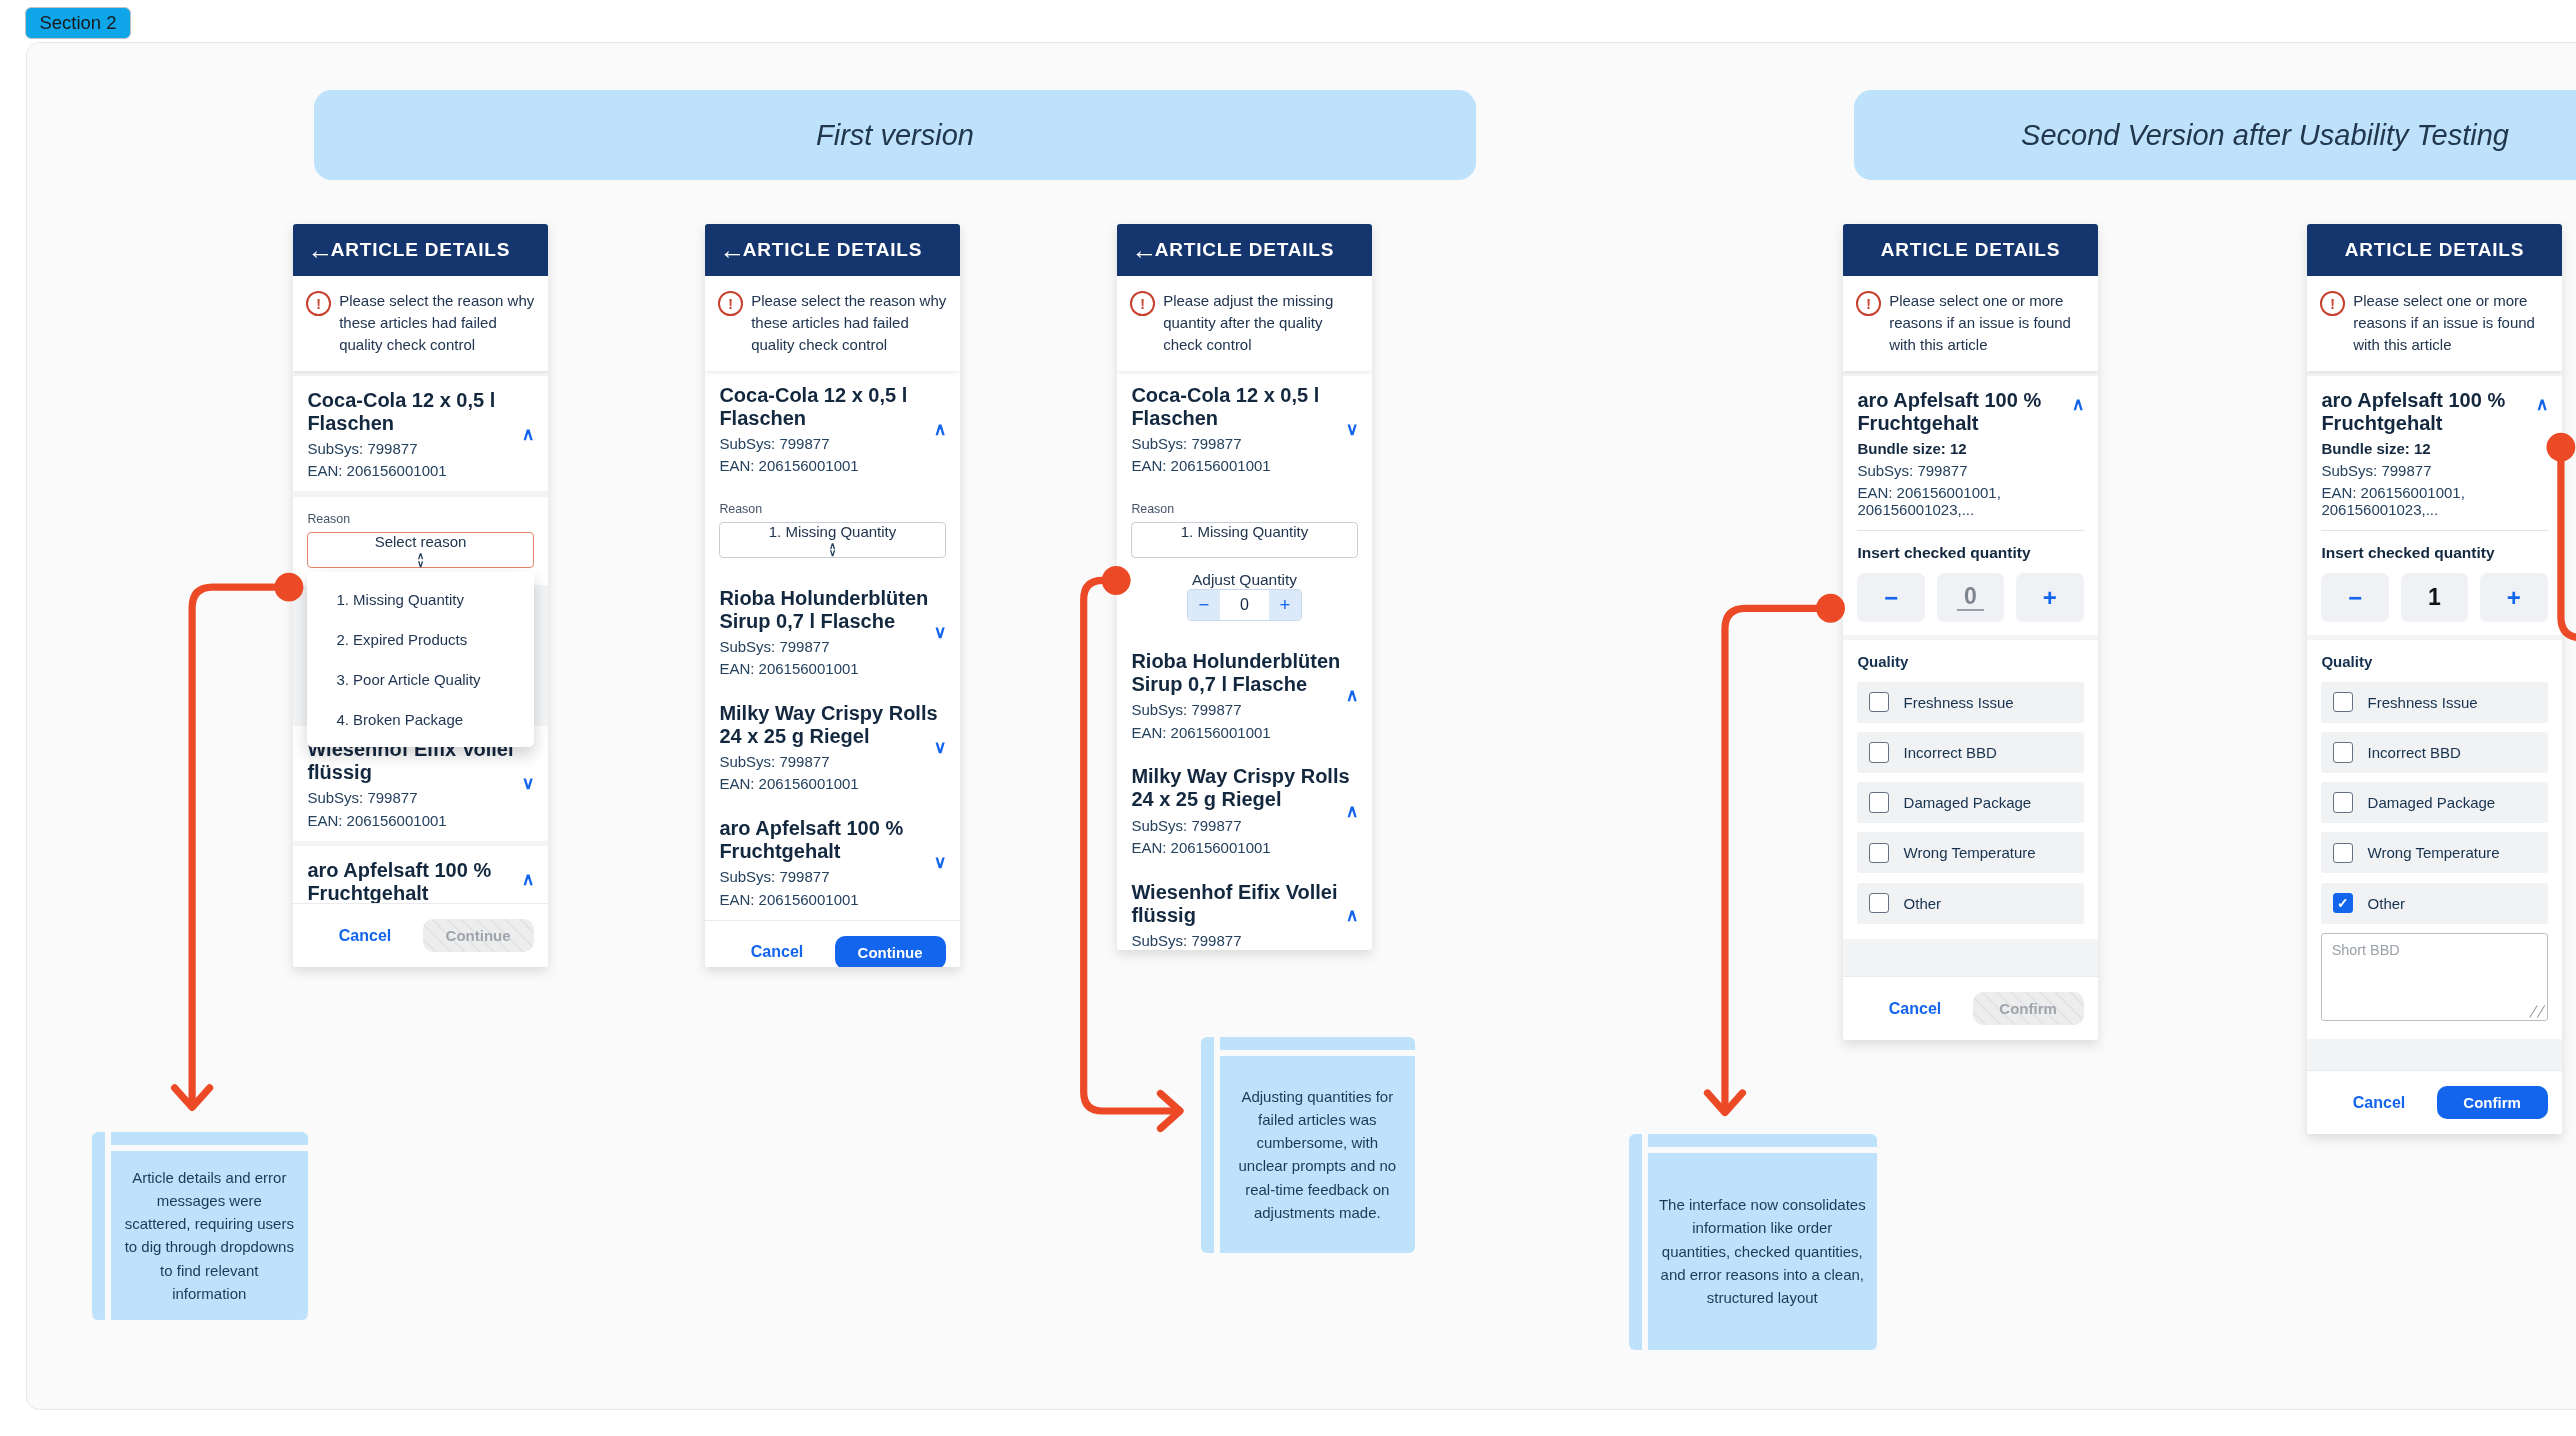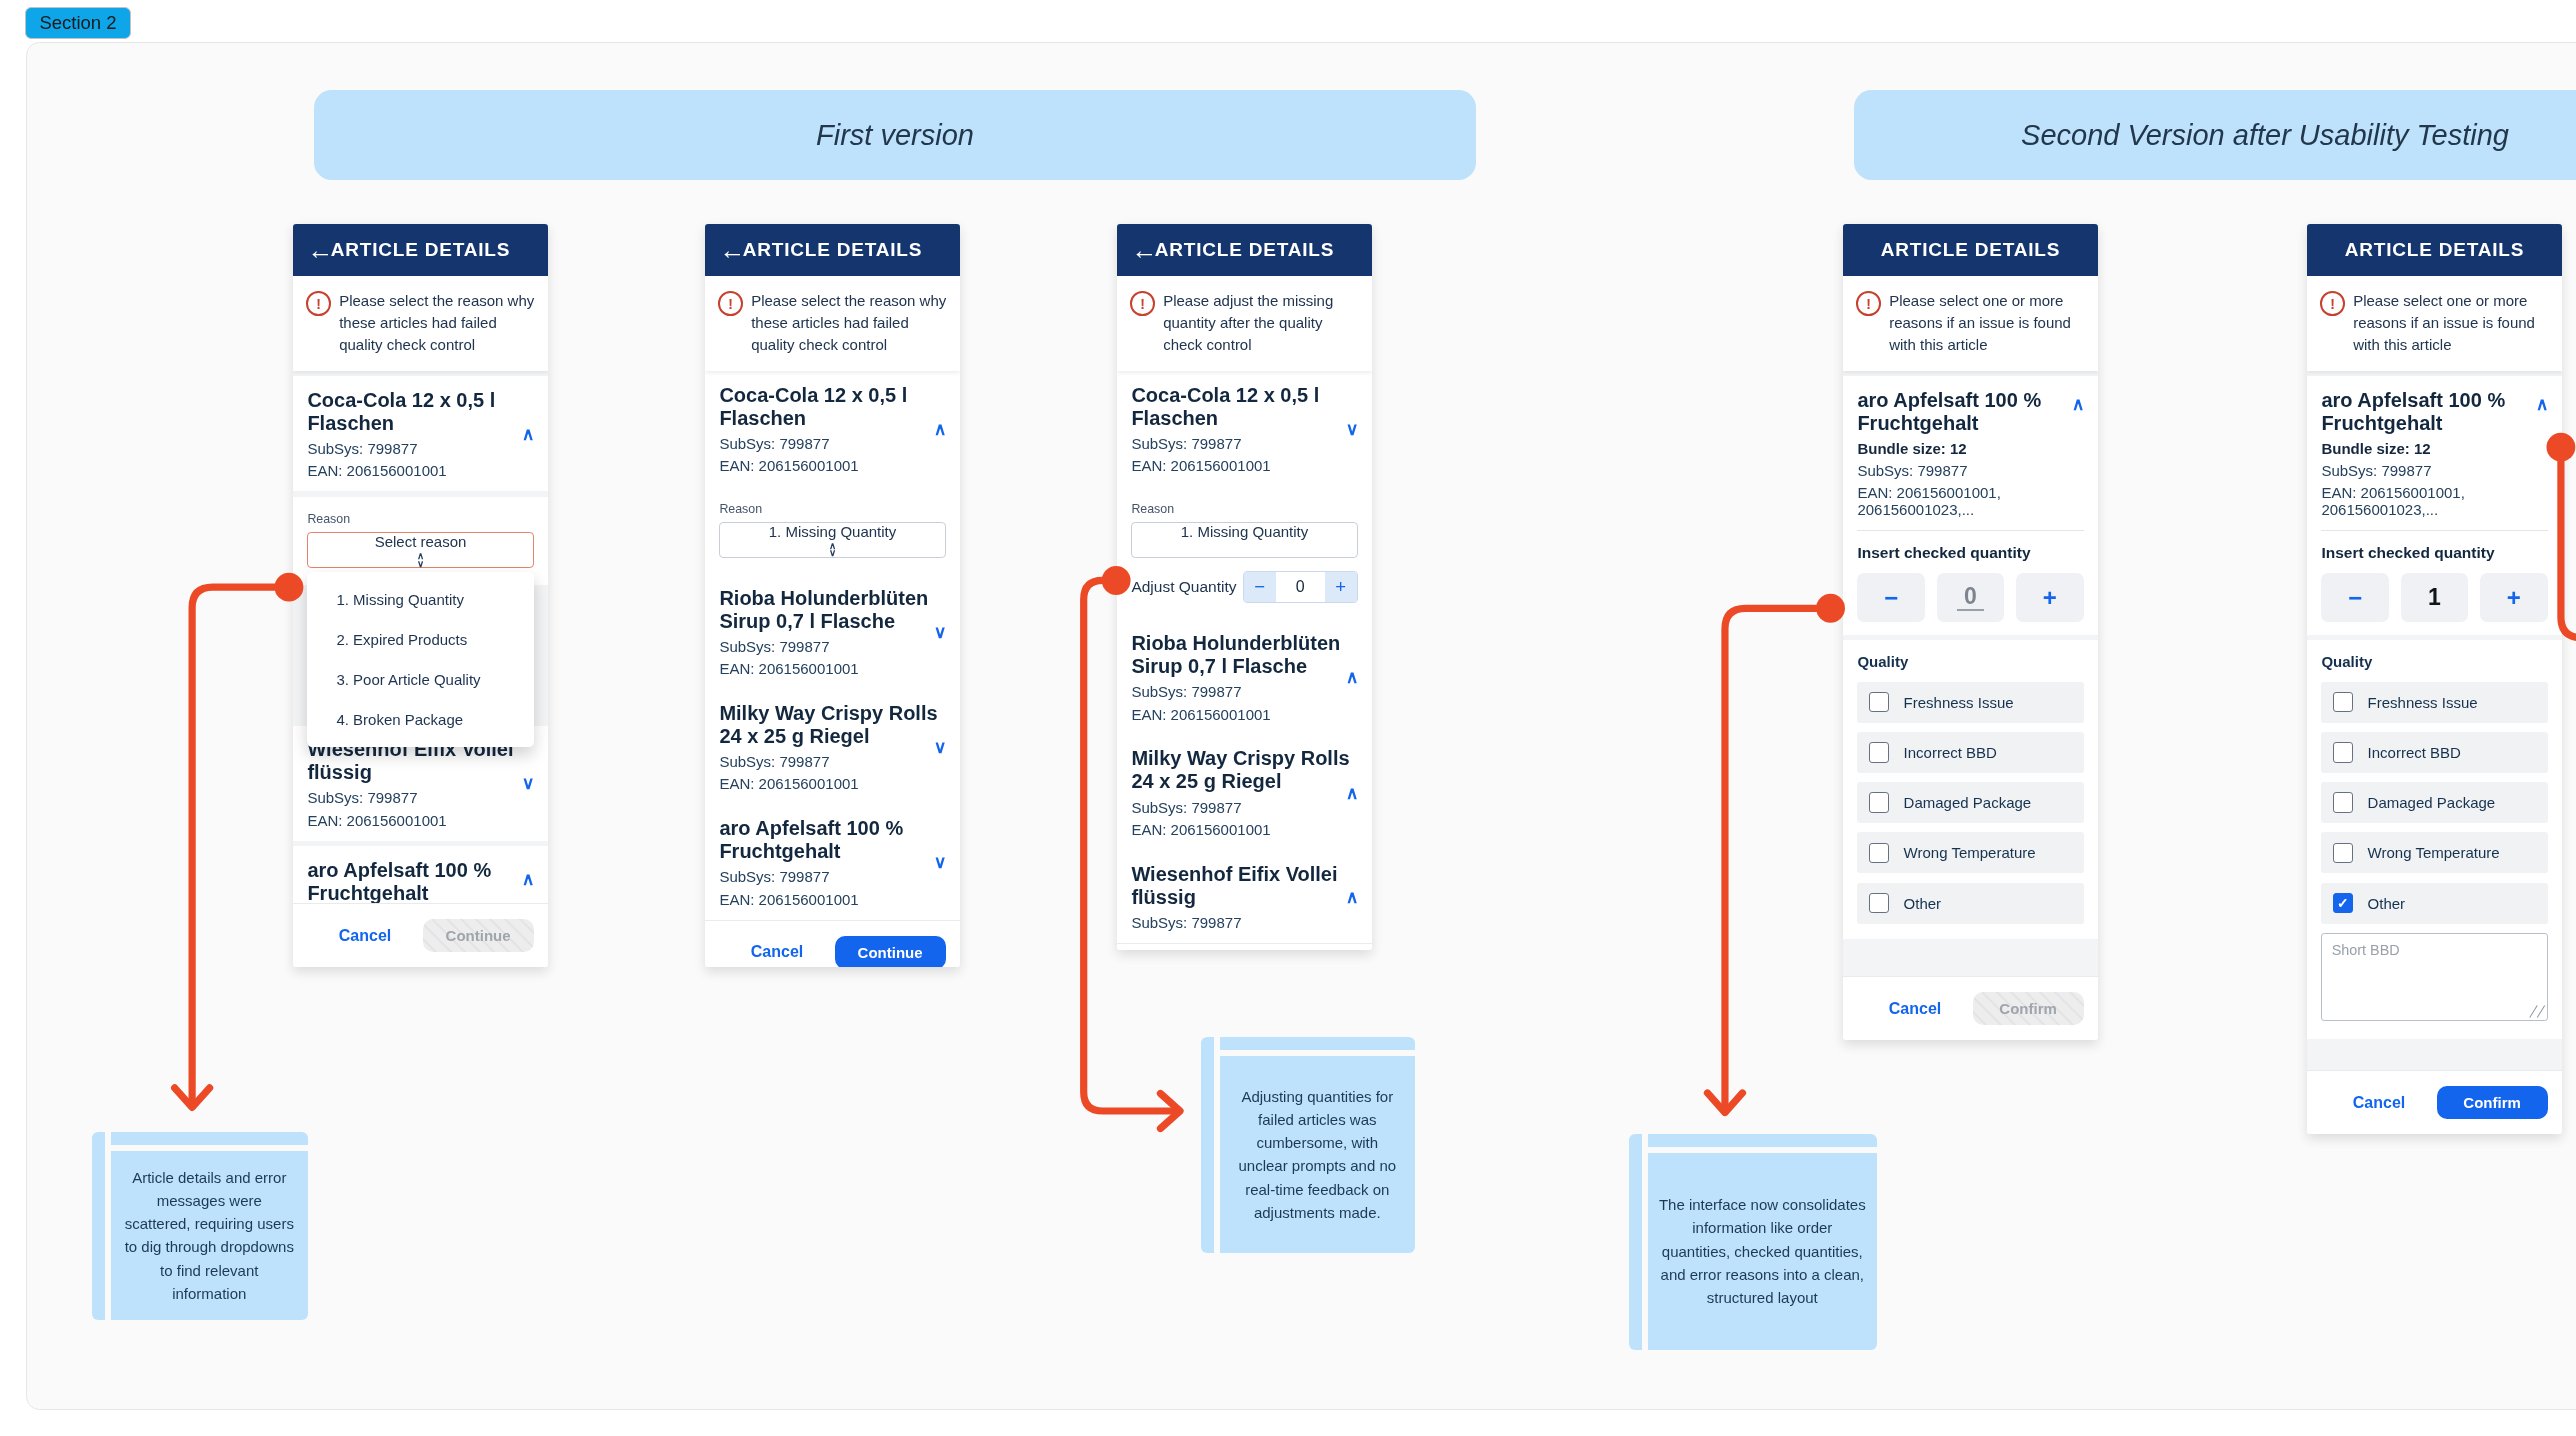--- a/index.html
+++ b/index.html
@@ -49,21 +49,21 @@
   .r-label{font-size:12.4px;color:#44546a;margin-bottom:6.2px;}
   .sel-holder{position:relative;}
   .sel{height:34px;border:1px solid #c9ced6;border-radius:4.1px;background:#ffffff;display:flex;align-items:center;
     padding:0 10.3px;font-size:15px;color:#20354f;justify-content:space-between;cursor:pointer;flex-direction:column;}
   .sel.error{border-color:#e2836b;}
   .updown{display:flex;flex-direction:column;align-items:center;color:#25405c;font-size:9.8px;line-height:7.7px;font-weight:bold;}
   .menu{position:absolute;left:0;right:0;top:calc(100% + 4.1px);background:#ffffff;border-radius:5.2px;
     box-shadow:0 7.2px 15.5px rgba(0,0,0,.18);padding:7.2px 0;z-index:6;}
   .menu .item{height:40px;display:flex;align-items:center;padding-left:29px;font-size:15px;color:#1d3350;cursor:pointer;}
 
-  .adjust-row{display:flex;align-items:center;justify-content:space-between;margin-top:13.4px;}
+  .adjust-row{display:flex;align-items:center;justify-content:space-between;margin-top:13.4px;flex-direction:column;}
   .a-label{font-size:15.5px;color:#20354f;}
   .stepper3{display:flex;border:1px solid #c9d8ec;border-radius:4.1px;overflow:hidden;}
   .stepper3 .sbtn{width:32px;height:30px;background:#dce9f8;color:#1265ec;font-size:18.5px;display:flex;align-items:center;justify-content:center;cursor:pointer;}
   .stepper3 .sval{width:49px;height:30px;background:#ffffff;display:flex;align-items:center;justify-content:center;font-size:16px;color:#13283f;}
 
   .insert-label{font-size:15.5px;font-weight:bold;color:#13283f;margin:13.4px 0 11.3px 0;}
   .divline{height:1px;background:#e3e5e8;margin-top:11.3px;}
   .stepper45{display:flex;gap:11.3px;}
   .stepper45 .box{flex:1;height:49px;background:#eff1f4;border-radius:7.2px;display:flex;align-items:center;justify-content:center;cursor:pointer;}
   .stepper45 .glyph{color:#1265ec;font-size:24px;font-weight:bold;}

